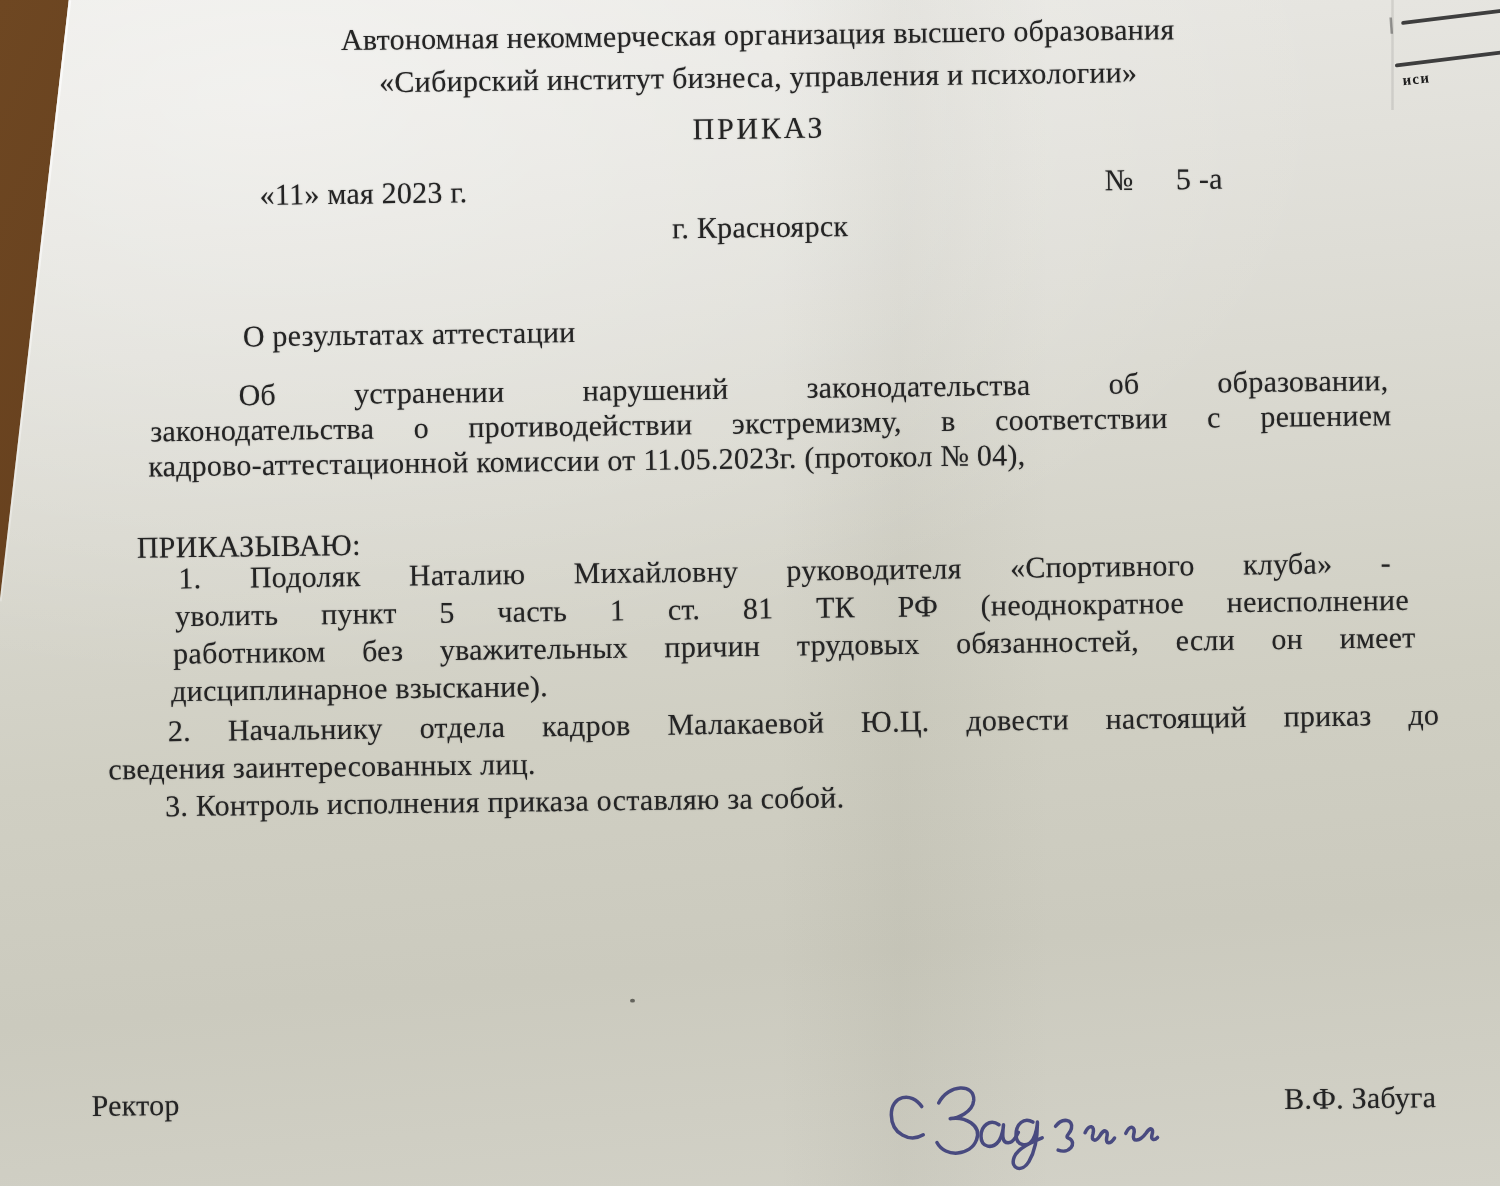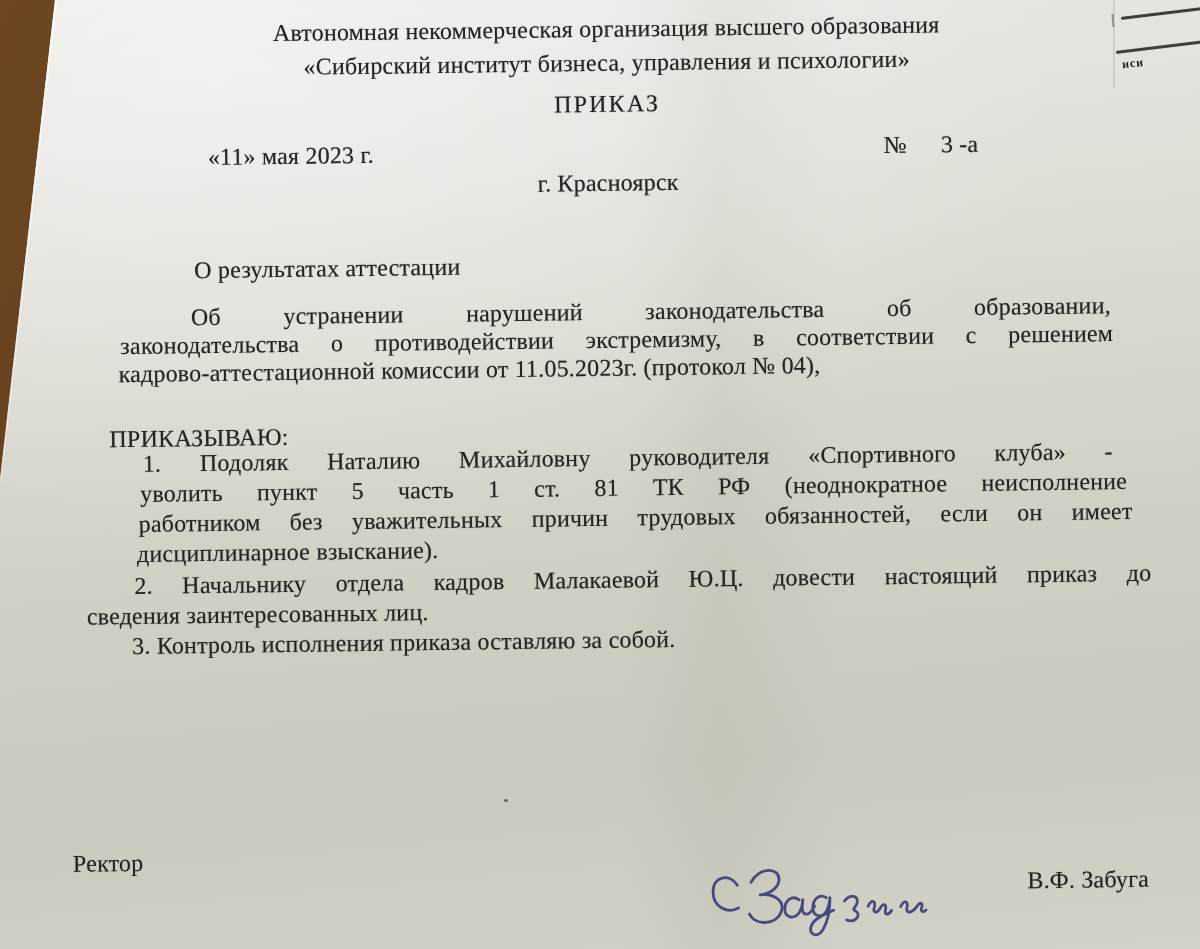--- a/index.html
+++ b/index.html
@@ -102,21 +102,21 @@
   <div class="content">
 
     <div class="line center" style="left:162px; top:20px; width:900px;">Автономная некоммерческая организация высшего образования</div>
     <div class="line center" style="left:162px; top:54px; width:900px;">«Сибирский институт бизнеса, управления и психологии»</div>
 
     <div class="line center doc-title" style="left:162px; top:95px; width:900px;">ПРИКАЗ</div>
 
     <div class="line" style="left:212px; top:143px;">«11» мая 2023 г.</div>
 
     <div class="line" style="left:888px; top:140px;">
-      <span>№</span><span class="num-gap"></span><span>3 -а</span>
+      <span>№</span><span class="num-gap"></span><span>5 -а</span>
     </div>
 
     <div class="line center" style="left:412px; top:174px; width:400px;">г. Красноярск</div>
 
     <div class="line" style="left:197px; top:256px;">О результатах аттестации</div>
 
     <div class="line just" style="left:193px; top:303px; width:920px;">Об устранении нарушений законодательства об образовании,</div>
     <div class="line just" style="left:122px; top:331px; width:993px;">законодательства о противодействии экстремизму, в соответствии с решением</div>
     <div class="line" style="left:120px; top:359px;">кадрово-аттестационной комиссии от 11.05.2023г. (протокол № 04),</div>
 
@@ -125,21 +125,21 @@
     <div class="line just" style="left:143px; top:449px; width:970px;">1. Подоляк Наталию Михайловну руководителя  «Спортивного клуба» -</div>
     <div class="line just" style="left:140px; top:479px; width:987px;">уволить пункт 5 часть 1 ст. 81 ТК РФ (неоднократное неисполнение</div>
     <div class="line just" style="left:138px; top:509px; width:994px;">работником без уважительных причин трудовых обязанностей, если он имеет</div>
     <div class="line" style="left:136px; top:539px;">дисциплинарное взыскание).</div>
 
     <div class="line just" style="left:133px; top:571px; width:1017px;">2. Начальнику отдела кадров Малакаевой Ю.Ц. довести настоящий приказ до</div>
     <div class="line" style="left:85px; top:601px;">сведения заинтересованных лиц.</div>
 
     <div class="line" style="left:130px; top:631px;">3. Контроль исполнения приказа оставляю за собой.</div>
 
-    <div class="line" style="left:68px; top:848px;">Ректор</div>
+    <div class="line" style="left:68px; top:870px;">Ректор</div>
 
     <svg class="signature-svg" width="228" height="86" viewBox="0 0 250 95">
       <g fill="none" stroke="#3d3f7a" stroke-width="3.1" stroke-linecap="round" stroke-linejoin="round" opacity="0.92">
         <path d="M40,30 C31,16 13,20 13,37 C13,54 29,62 41,55"></path>
         <path d="M55,27 C64,10 87,10 86,25 C85,36 71,41 65,41 C78,39 93,47 88,60 C83,74 60,76 53,62"></path>
         <path d="M108,47 C100,41 92,48 92,57 C92,67 102,69 108,61 C111,56 112,49 112,47 C111,55 110,63 116,63 C120,63 123,58 125,54"></path>
         <path d="M138,45 C130,40 123,47 123,56 C123,66 133,68 138,60 C141,55 142,47 142,45 C142,55 140,70 134,80 C128,90 117,86 121,76 C124,68 136,63 146,59"></path>
         <path d="M158,49 C164,41 174,43 172,51 C171,56 165,58 170,60 C177,64 170,74 160,70"></path>
         <path d="M184,55 C188,47 193,49 191,56 C189,62 193,64 197,58 C201,51 205,53 203,60 C202,65 206,66 210,60"></path>
         <path d="M220,56 C224,48 229,50 227,57 C225,64 232,64 238,56 C242,50 245,52 243,58 C242,62 245,63 248,60"></path>

